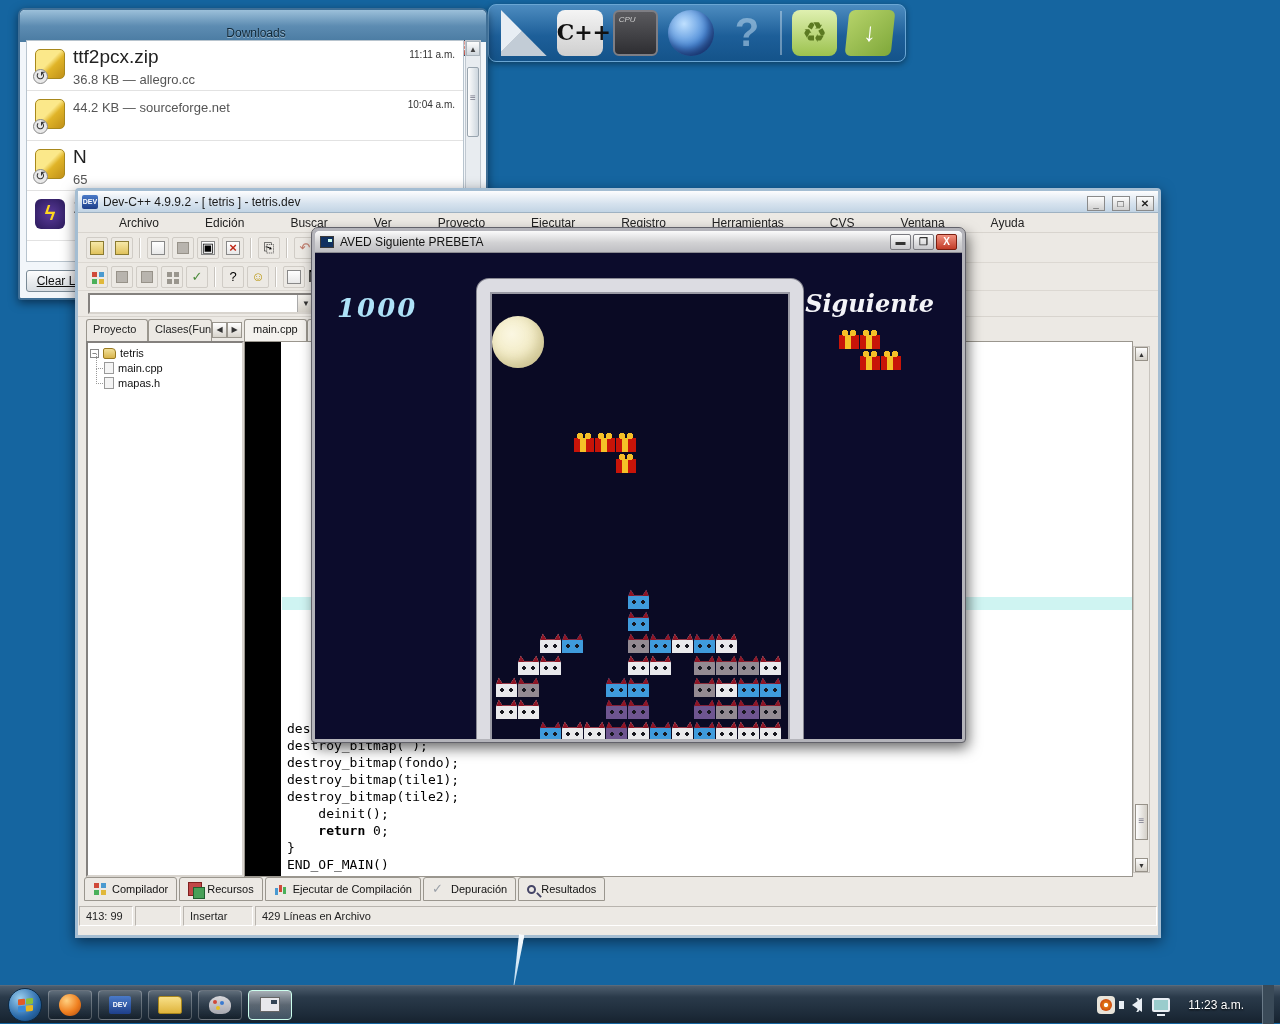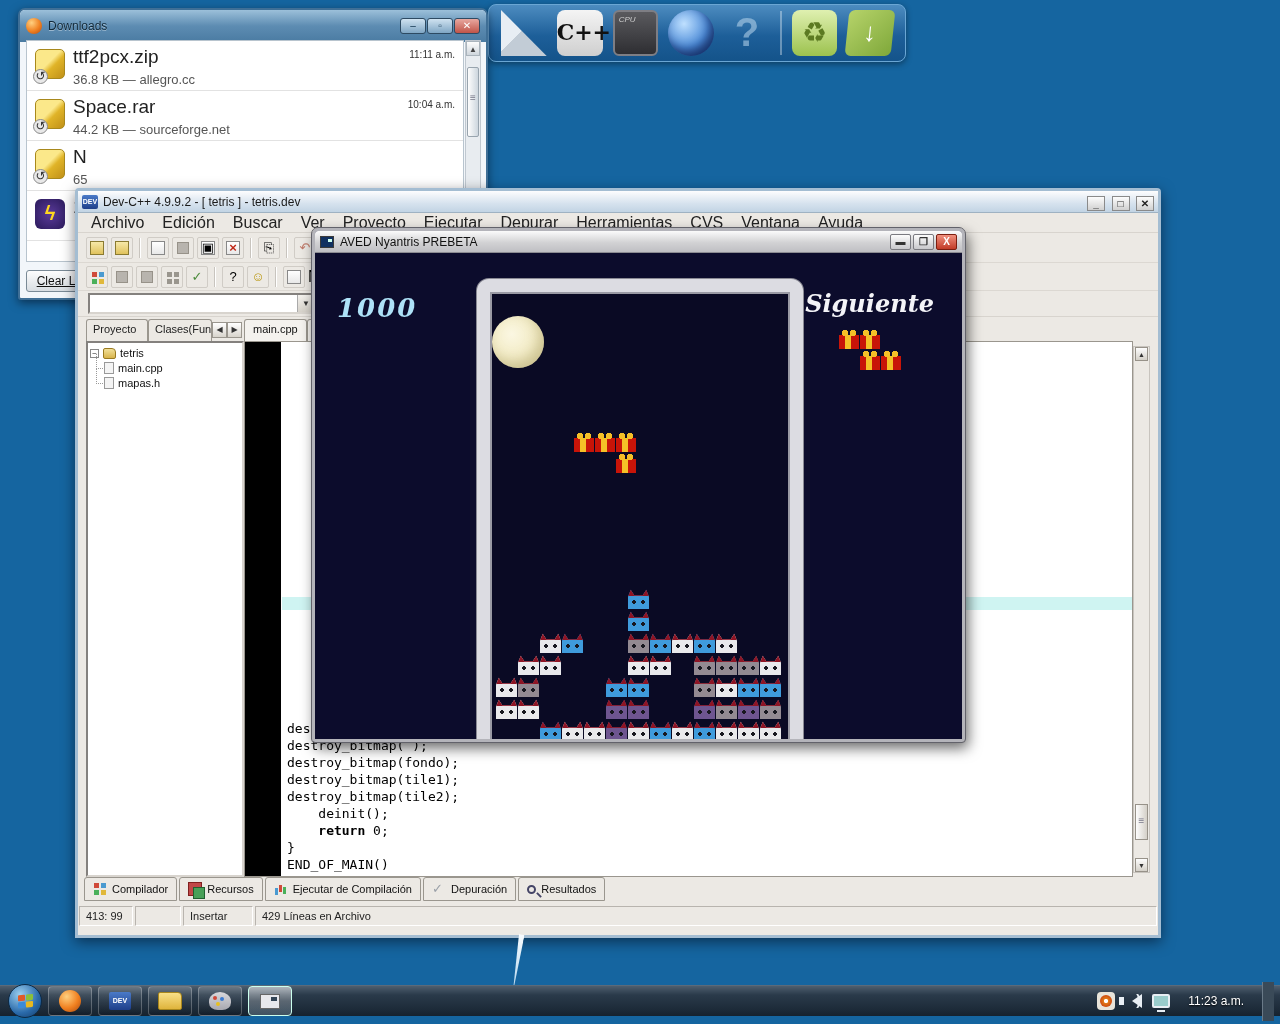--- a/index.html
+++ b/index.html
@@ -30,21 +30,21 @@
   .di-recycle { background:linear-gradient(#dff0b0,#9cc24e); border-radius:8px; color:#5c7a22;
           font-size:28px; text-align:center; line-height:46px; }
   .di-book { background:linear-gradient(135deg,#b6d36a,#7fa83a); border-radius:6px; color:#fff;
           font-size:26px; text-align:center; line-height:44px; transform:skewX(-6deg); }
 
   
   #downloads { left:18px; top:8px; width:470px; height:292px; z-index:10;
           background:#f2f6fa; border:2px solid #3f6f96; border-radius:7px 7px 3px 3px;
           box-shadow:0 3px 10px rgba(0,0,10,.5); }
   #dl-titlebar { height:18px; border-radius:5px 5px 0 0;
-          background:linear-gradient(#9cc0da,#5d8cb2 50%,#4a7ba2); display:flex; align-items:center; padding:16px 6px; }
+          background:linear-gradient(#9cc0da,#5d8cb2 50%,#4a7ba2); display:flex; align-items:center; padding:16px 6px;flex-direction:column; }
   #dl-title { color:#102838; font-size:12px; margin-left:6px; text-shadow:0 1px 0 rgba(255,255,255,.4); }
   .ff-icon { width:16px; height:16px; border-radius:50%; background:radial-gradient(circle at 35% 30%,#ffd080,#f08020 55%,#b04a10); }
   #dl-winbtns { margin-left:auto; display:flex; }
   .aero-btn { width:26px; height:16px; border:1px solid #2d4a62; border-radius:3px;
           background:linear-gradient(#cfe2f0,#7fa6c4); color:#10344e; font-size:10px; line-height:14px; text-align:center; margin-left:1px; }
   .aero-btn.close { background:linear-gradient(#e8a8a0,#c05448); color:#fff; }
   #dl-list { position:absolute; left:6px; top:30px; right:22px; bottom:36px; background:#fff; border:1px solid #b8c4ce; overflow:hidden; }
   .dl-item { height:50px; border-bottom:1px solid #e2e2e2; position:relative; padding:5px 8px 0 46px; }
   .dl-cube { position:absolute; left:8px; top:8px; width:30px; height:30px; border-radius:5px;
           background:linear-gradient(135deg,#fbe88a 45%,#e0b428 60%,#c09018); border:1px solid #a8881c; }
@@ -68,21 +68,21 @@
   #devwin { left:75px; top:188px; width:1086px; height:750px; z-index:20;
           background:#ece9e4; border:3px solid #a4bdd2; border-radius:4px 4px 0 0;
           box-shadow:0 4px 14px rgba(0,0,10,.5); }
   #dev-titlebar { height:22px; background:linear-gradient(#fdfdfe,#d6e2ee 60%,#c2d4e4);
           display:flex; align-items:center; padding:0 4px; border-bottom:1px solid #9fb2c2; }
   .dev-ico { width:16px; height:14px; background:linear-gradient(#4a7ac8,#1e3f8a); border-radius:2px;
           color:#fff; font-size:7px; font-weight:bold; text-align:center; line-height:14px; }
   #dev-title { font-size:12px; color:#1a1a1a; margin-left:5px; }
   #dev-winbtns { margin-left:auto; }
   #dev-menubar { height:20px; display:flex; gap:4px; padding-left:6px; align-items:center; background:#ece9e4; border-bottom:1px solid #d8d4ce; }
-  .menu-item { font-size:16px; color:#222; padding:2px 7px; }
+  .menu-item { font-size:12px; color:#222; padding:2px 7px;margin-left:28px; }
   .toolbar { display:flex; align-items:center; gap:3px; padding-left:8px; background:#ece9e4; }
   #toolbar1 { height:30px; border-bottom:1px solid #dcd8d2; }
   #toolbar2 { height:28px; border-bottom:1px solid #dcd8d2; }
   .tb-btn { width:22px; height:22px; border:1px solid #d0ccc6; border-radius:2px; background:#ece9e4;
           font-size:13px; text-align:center; line-height:20px; position:relative; }
   .tb-sep { width:2px; height:20px; border-left:1px solid #c8c4be; border-right:1px solid #fff; margin:0 3px; }
   .g-page { display:block; position:absolute; inset:3px; background:linear-gradient(#fff,#e8e8e8); border:1px solid #888; }
   .g-page-y { background:linear-gradient(#f6e8a8,#e0c25c)!important; border-color:#8a7a30!important; }
   .g-gray { display:block; position:absolute; inset:4px; background:#b8b4ae; border:1px solid #979289; }
   .g-grid { display:block; position:absolute; left:5px; top:5px; width:5px; height:5px; background:#9a968e;
@@ -183,21 +183,21 @@
        radial-gradient(circle 2px at 15px 14px,#181820 95%,transparent),
        linear-gradient(#8e1424 0 8px,transparent 8px); }
   .cat.w { background-color:#e9e9ec; } .cat.b { background-color:#3f9bdc; }
   .cat.g { background-color:#938a92; } .cat.p { background-color:#6e5590; }
 
   
   #pen-mark { left:514px; top:934px; width:7px; height:52px; z-index:40;
           background:linear-gradient(#f8fcff,#b8d8ee); clip-path:polygon(20% 0,100% 0,55% 100%,45% 100%); transform:rotate(8deg); }
 
   
-  #taskbar { left:0; top:985px; width:1280px; height:31px; z-index:50;
+  #taskbar { left:0; top:985px; width:1280px; height:38px; z-index:50;
           background:linear-gradient(#4e5e6e,#2a3a4a 30%,#1c2a38 80%,#16222e); border-top:1px solid #5a6a7a; display:flex; align-items:center; }
   #start-orb { width:34px; height:34px; margin-left:8px; border-radius:50%;
           background:radial-gradient(circle at 35% 30%,#9cd0f0,#2a6aaa 60%,#123a66); border:1px solid #0c2a46; position:relative; }
   .flag { position:absolute; left:9px; top:10px; width:7px; height:6px; background:#e05a28; border-radius:1px;
           box-shadow:8px 0 0 #8ac03a, 0 7px 0 #3a8ad8, 8px 7px 0 #e8b820; transform:skewY(-6deg); }
   .task-btn { width:44px; height:30px; margin-left:6px; border-radius:4px; border:1px solid rgba(255,255,255,.25);
           background:linear-gradient(rgba(255,255,255,.18),rgba(255,255,255,.05) 50%,rgba(0,0,0,.15));
           display:flex; align-items:center; justify-content:center; }
   .task-btn.active { background:linear-gradient(rgba(255,255,255,.55),rgba(255,255,255,.25) 50%,rgba(160,190,210,.3)); border-color:#cfe; }
   .t-ff { width:22px; height:22px; border-radius:50%; background:radial-gradient(circle at 35% 30%,#ffd080,#f08020 55%,#a84810); }
@@ -246,21 +246,20 @@
   </div>
   <div id="dl-list">
       <div class="dl-item">
         <div class="dl-cube"></div>
         <div class="dl-name">ttf2pcx.zip</div>
         <div class="dl-meta">36.8 KB — allegro.cc</div>
         <div class="dl-time">11:11 a.m.</div>
       </div>
       <div class="dl-item">
         <div class="dl-cube"></div>
-        <div class="dl-name">Space.rar</div>
         <div class="dl-meta">44.2 KB — sourceforge.net</div>
         <div class="dl-time">10:04 a.m.</div>
       </div>
       <div class="dl-item">
         <div class="dl-cube"></div>
         <div class="dl-name">N</div>
         <div class="dl-meta">65</div>
         <div class="dl-time"></div>
       </div>
       <div class="dl-item">
@@ -287,21 +286,21 @@
       <span class="win-btn">✕</span>
     </span>
   </div>
   <div id="dev-menubar">
       <span class="menu-item">Archivo</span>
       <span class="menu-item">Edición</span>
       <span class="menu-item">Buscar</span>
       <span class="menu-item">Ver</span>
       <span class="menu-item">Proyecto</span>
       <span class="menu-item">Ejecutar</span>
-      <span class="menu-item">Depurar</span>
+      <span class="menu-item">Registro</span>
       <span class="menu-item">Herramientas</span>
       <span class="menu-item">CVS</span>
       <span class="menu-item">Ventana</span>
       <span class="menu-item">Ayuda</span>
     </div>
   <div id="toolbar1" class="toolbar">
       <span class="tb-btn"><span class="g-page g-page-y"></span><span class="g-text"></span></span>
       <span class="tb-btn"><span class="g-page g-page-y"></span><span class="g-text"></span></span>
       <span class="tb-sep"></span>
       <span class="tb-btn"><span class="g-page"></span><span class="g-text"></span></span>
@@ -397,21 +396,21 @@
     <span class="st-cell" style="width:54px">413: 99</span>
     <span class="st-cell" style="width:46px"></span>
     <span class="st-cell" style="width:70px">Insertar</span>
     <span class="st-cell" style="flex:1">429 Líneas en Archivo</span>
   </div>
 </div>
 
 <div id="gamewin" class="abs">
   <div id="game-titlebar">
     <span class="game-ico"></span>
-    <span id="game-title">AVED Nyantris PREBETA</span>
+    <span id="game-title">AVED Siguiente PREBETA</span>
     <span id="game-winbtns">
       <span class="gwb">▬</span>
       <span class="gwb">❐</span>
       <span class="gwb close">X</span>
     </span>
   </div>
   <div id="game-body">
     <div id="score">1000</div>
     <div id="next-label">Siguiente</div>
     <div id="next-piece">

